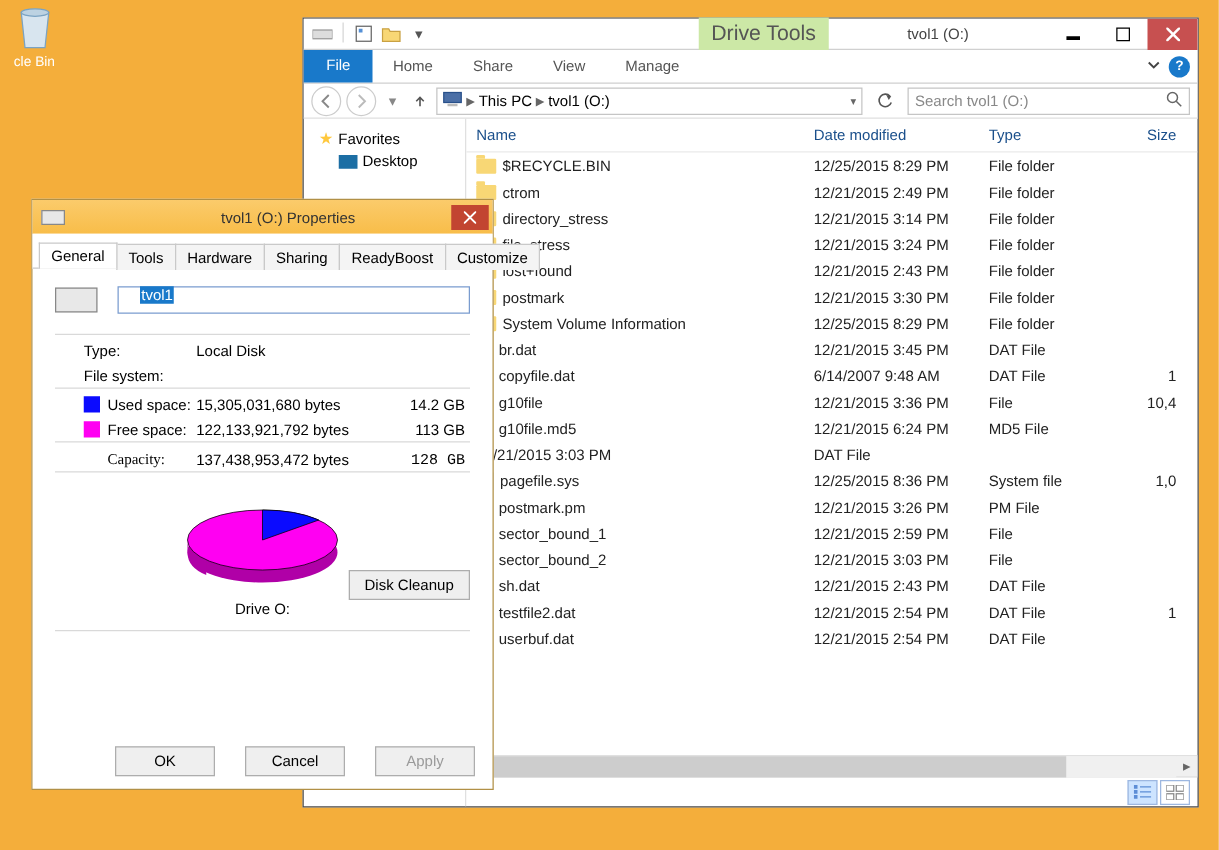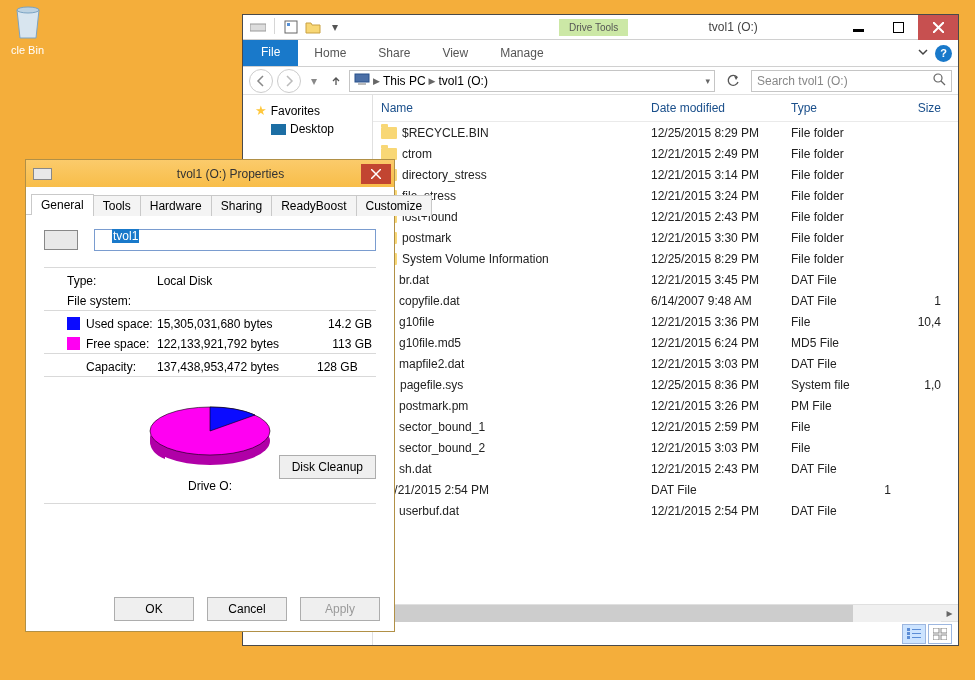--- a/index.html
+++ b/index.html
@@ -10,40 +10,40 @@
   .desktop-icon { position:absolute; left:0px; top:0px; width:55px; text-align:center; color:#fff; font-size:11px; }
   .desktop-icon .bin { width:42px; height:42px; margin:0 auto 2px; position:relative; }
 
   
   .explorer { position:absolute; left:242px; top:14px; width:717px; height:632px; background:#fff; border:1px solid #4a4a4a; display:flex; flex-direction:column; }
   .titlebar { height:25px; background:#fff; display:flex; align-items:center; border-bottom:1px solid #d0d0d0; }
   .titlebar .qatools { display:flex; padding-left:6px; gap:4px; }
   .titlebar .qicon { width:18px; height:18px; display:flex; align-items:center; justify-content:center; color:#555; }
   .titlebar .qsep { width:1px; height:16px; background:#d6d6d6; margin:0 3px;}
   .titlebar .title { flex:1; text-align:center; color:#444; font-size:12px;}
-  .titlebar .ctxtab { background:#CCE8A6; color:#555; font-size:10px; padding:3px 10px; margin-left:215px;}
+  .titlebar .ctxtab { background:#CCE8A6; color:#555; font-size:17px; padding:3px 10px; margin-left:215px;}
   .titlebar .winbtns { display:flex;}
   .titlebar .winbtn { width:40px; height:25px; display:flex; align-items:center; justify-content:center; color:#000;}
   .titlebar .winbtn.close { background:#c75050; color:#fff;}
   .titlebar .winbtn svg { display:block;}
 
   .ribbon-tabs { height:27px; display:flex; align-items:stretch; background:#fff; border-bottom:1px solid #d0d0d0; position:relative;}
   .ribbon-tabs .file { background:#1979CA; color:#fff; padding:5px 18px; font-size:12px;}
   .ribbon-tabs .tab { padding:6px 16px 4px; color:#555; font-size:12px; border-bottom:2px solid transparent;}
   .ribbon-tabs .right { margin-left:auto; display:flex; align-items:center; padding-right:6px; gap:6px;}
   .ribbon-tabs .chev { color:#444;}
   .ribbon-tabs .help { width:17px; height:17px; background:#1979CA; border-radius:50%; color:#fff; text-align:center; line-height:17px; font-size:11px; font-weight:bold;}
 
   .navrow { height:28px; display:flex; align-items:center; background:#fff; padding:0 6px; gap:4px; border-bottom:1px solid #e0e0e0;}
   .navrow .navbtn { width:24px; height:24px; border:1px solid #ccc; border-radius:12px; display:flex; align-items:center; justify-content:center; color:#888;}
   .navrow .navbtn.sm { border:none; width:18px;}
   .navrow .crumb { flex:1; height:22px; border:1px solid #c5c5c5; display:flex; align-items:center; padding:0 4px; gap:3px; font-size:12px;}
   .navrow .crumb .sep { color:#666; font-size:9px;}
   .navrow .refresh { width:28px; height:22px; display:flex; align-items:center; justify-content:center; color:#555;}
-  .navrow .search { width:201px; height:22px; border:1px solid #c5c5c5; display:flex; align-items:center; padding:0 5px; justify-content:space-between;}
+  .navrow .search { width:226px; height:22px; border:1px solid #c5c5c5; display:flex; align-items:center; padding:0 5px; justify-content:space-between;}
   .navrow .search .ph { color:#888;}
   .navrow .search .mag { color:#555;}
 
   .explorer-body { flex:1; display:flex; min-height:0;}
   .tree { width:130px; border-right:1px solid #e0e0e0; padding:6px 0; overflow:hidden;}
   .tree-item { display:flex; align-items:center; gap:4px; padding:2px 6px 2px 12px; font-size:12px;}
   .tree-item .star { color:#FFC83D; font-size:13px;}
   .tree-item .desk-ic { width:15px; height:11px; background:#1C6EA4; display:inline-block;}
 
   .filelist { flex:1; display:flex; flex-direction:column; overflow:hidden;}
@@ -83,21 +83,21 @@
   .name-row input { flex:1; height:22px; border:1px solid #7A9CCF; padding:0 4px; font:inherit;}
   .sep-line { border-top:1px solid #d9d9d9; margin:2px 0 6px;}
   .grid { display:grid; grid-template-columns: 90px 160px 55px; row-gap:6px; align-items:center;margin-left:23px;}
   .sq { width:13px; height:13px; display:inline-block; margin-right:6px; vertical-align:-2px;}
   .sq.b { background:#0b0bff;}
   .sq.m { background:#ff00f2;}
   .pie { width:150px; height:80px; margin:10px auto 6px; position:relative;}
   .drive-label { text-align:center;}
   .cleanup { align-self:flex-end; margin-top:-24px;}
   .btn { border:1px solid #adadad; background:#efefef; padding:4px 12px; font:inherit;}
-  .props-actions { display:flex; gap:13px; justify-content:flex-end; padding:10px 14px; border-top:0;}
+  .props-actions { display:flex; gap:24px; justify-content:flex-end; padding:10px 14px; border-top:0;}
   .props-actions .btn { width:80px; text-align:center;}
   .props-actions .btn.disabled { color:#9a9a9a;}
 </style>
 </head>
 <body>
 
 <div class="desktop-icon">
   <div class="bin">
     <svg viewBox="0 0 42 42" width="42" height="42">
         <path d="M10 10 H32 L29 38 H13 Z" fill="#d8e5ef" stroke="#7aa3c3"></path>
@@ -319,24 +319,20 @@
           <div class="row">
             <div class="nm">
               <span class="ic-file"></span>
               <span>g10file.md5</span>
             </div>
             <div>12/21/2015 6:24 PM</div>
             <div>MD5 File</div>
             <div style="text-align:right;"></div>
           </div>
           <div class="row">
-            <div class="nm">
-              <span class="ic-file"></span>
-              <span>mapfile2.dat</span>
-            </div>
             <div>12/21/2015 3:03 PM</div>
             <div>DAT File</div>
             <div style="text-align:right;"></div>
           </div>
           <div class="row">
             <div class="nm">
               <span class="ic-sys"></span>
               <span>pagefile.sys</span>
             </div>
             <div>12/25/2015 8:36 PM</div>
@@ -373,20 +369,24 @@
           <div class="row">
             <div class="nm">
               <span class="ic-file"></span>
               <span>sh.dat</span>
             </div>
             <div>12/21/2015 2:43 PM</div>
             <div>DAT File</div>
             <div style="text-align:right;"></div>
           </div>
           <div class="row">
+            <div class="nm">
+              <span class="ic-file"></span>
+              <span>testfile2.dat</span>
+            </div>
             <div>12/21/2015 2:54 PM</div>
             <div>DAT File</div>
             <div style="text-align:right;">1</div>
           </div>
           <div class="row">
             <div class="nm">
               <span class="ic-file"></span>
               <span>userbuf.dat</span>
             </div>
             <div>12/21/2015 2:54 PM</div>
@@ -462,23 +462,23 @@
     <div class="grid">
       <span><span class="sq b"></span><span>Used space:</span></span>
       <span>15,305,031,680 bytes</span>
       <span style="text-align:right;">14.2 GB</span>
       <span><span class="sq m"></span><span>Free space:</span></span>
       <span>122,133,921,792 bytes</span>
       <span style="text-align:right;">113 GB</span>
     </div>
     <div class="sep-line"></div>
     <div class="grid">
-      <span style="padding-left:19px;">Capacity:</span>
+      <span style="padding-left:19px;font-family:Liberation Serif, serif;">Capacity:</span>
       <span>137,438,953,472 bytes</span>
-      <span style="">128 GB</span>
+      <span style="text-align:right;font-family:Liberation Mono, monospace;">128 GB</span>
     </div>
     <div class="sep-line"></div>
     <div class="pie">
       <svg viewBox="0 0 150 80" width="150" height="80">
         <ellipse cx="75" cy="48" rx="60" ry="24" fill="#b000a7"></ellipse>
         <ellipse cx="75" cy="38" rx="60" ry="24" fill="#ff00f2" stroke="#000" stroke-width="0.6"></ellipse>
         <path d="M75 38 L75 14 A60 24 0 0 1 120 22 Z" fill="#0b0bff" stroke="#000" stroke-width="0.6"></path>
         <path d="M15 38 Q15 50 30 56 L30 66 Q15 60 15 48 Z" fill="#b000a7"></path>
       </svg>
     </div>

